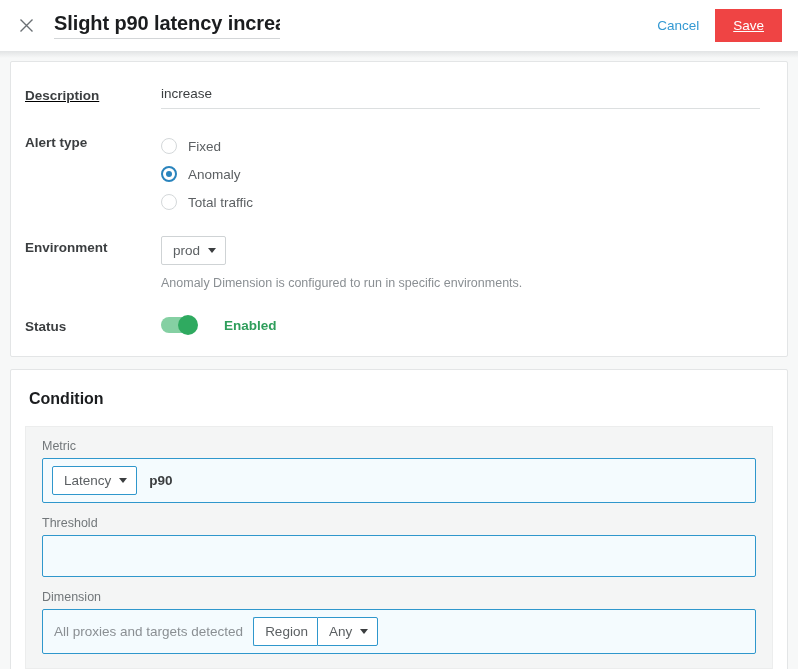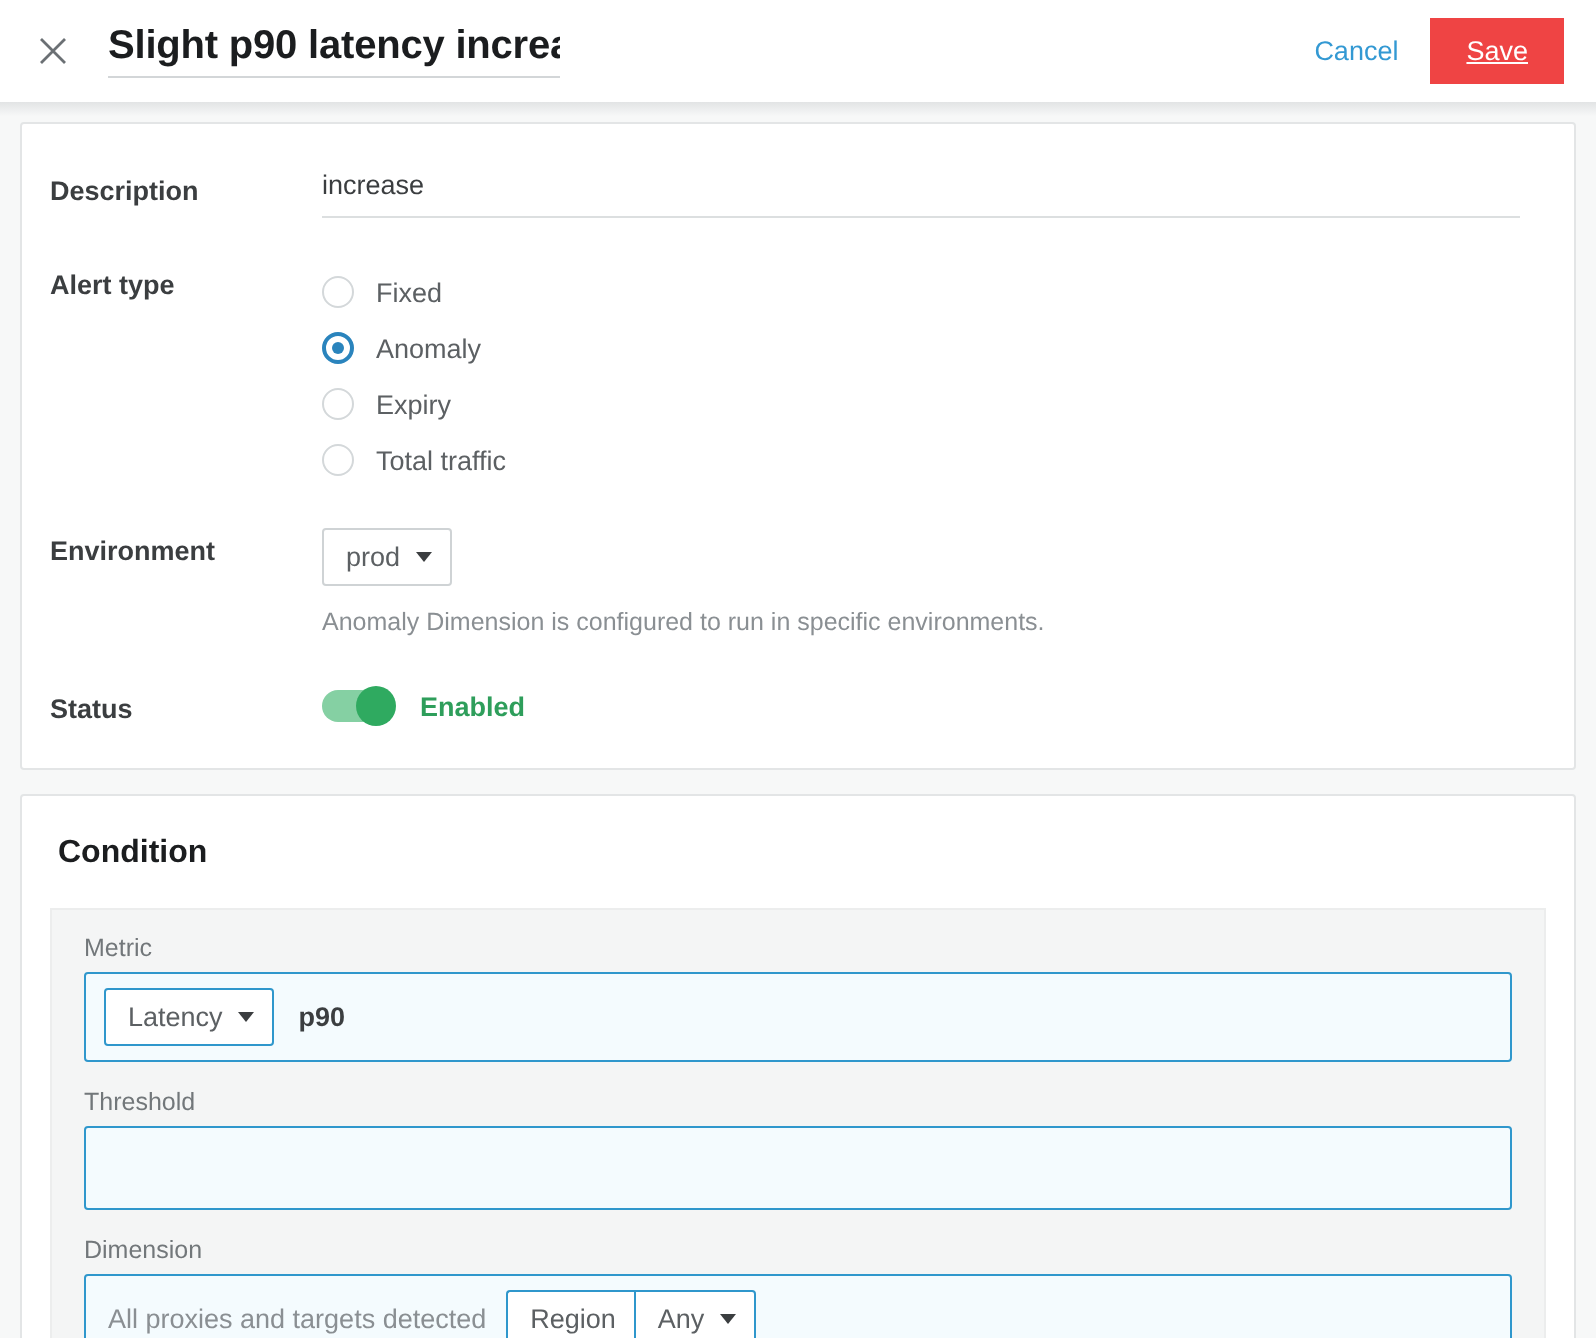--- a/index.html
+++ b/index.html
@@ -196,21 +196,21 @@
     flex: 0 0 36px;
   }
   .toggle .knob {
     position: absolute;
     right: -1px; top: -2px;
     width: 20px; height: 20px;
     border-radius: 50%;
     background: #2faa60;
   }
   .toggle-label {
-    margin-left: 13px;
+    margin-left: 27px;
     font-size: 13.5px;
     font-weight: bold;
     color: #2e9e5b;
   }
 
   
   .section-title {
     font-size: 16px;
     font-weight: bold;
     color: #1b1d1f;
@@ -271,21 +271,21 @@
   </div>
   <div class="header-spacer"></div>
   <div class="cancel-link">Cancel</div>
   <button class="save-btn">Save</button>
 </div>
 
 <div class="page">
 
   <div class="card card-settings">
 
-    <div class="row" style="margin-bottom:22px;">
+    <div class="row" style="margin-bottom:22px;text-decoration:underline;">
       <div class="row-label">Description</div>
       <div class="row-field">
         <div class="desc-underline">
           <input class="desc-input" type="text" value="increase" style="">
         </div>
       </div>
     </div>
 
     <div class="row" style="margin-bottom:20px;">
       <div class="row-label">Alert type</div>
@@ -295,24 +295,20 @@
           <div class="radio-row">
             <span class="radio"></span>
             <span class="radio-label">Fixed</span>
           </div>
 
           <div class="radio-row">
             <span class="radio checked"></span>
             <span class="radio-label">Anomaly</span>
           </div>
 
-          <div class="radio-row">
-            <span class="radio"></span>
-            <span class="radio-label">Expiry</span>
-          </div>
 
           <div class="radio-row">
             <span class="radio"></span>
             <span class="radio-label">Total traffic</span>
           </div>
 
         </div>
       </div>
     </div>
 

